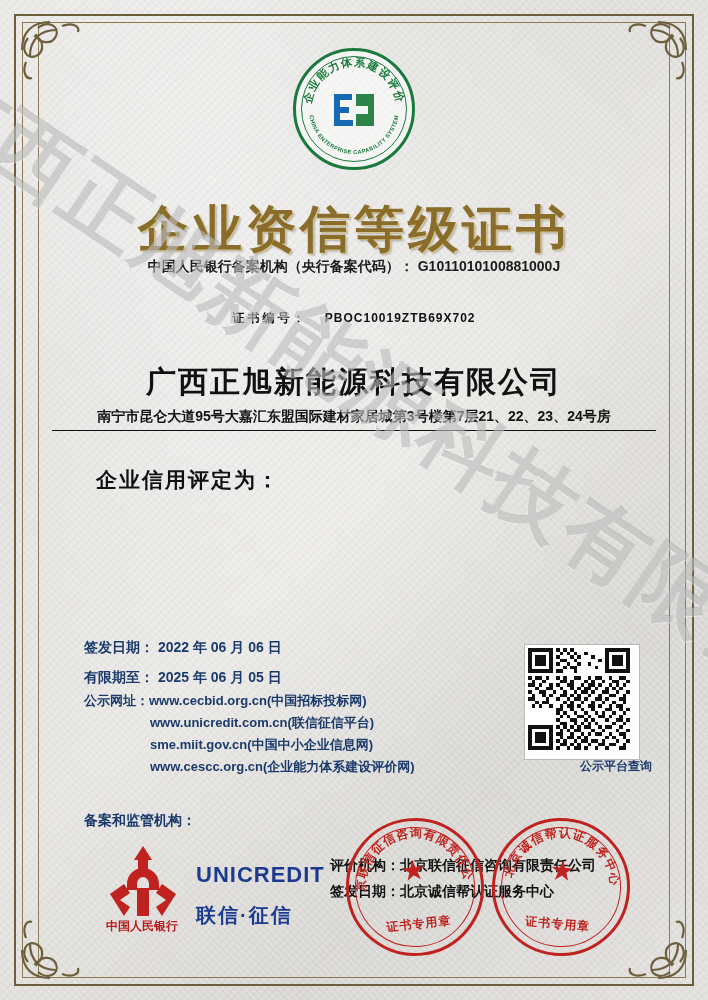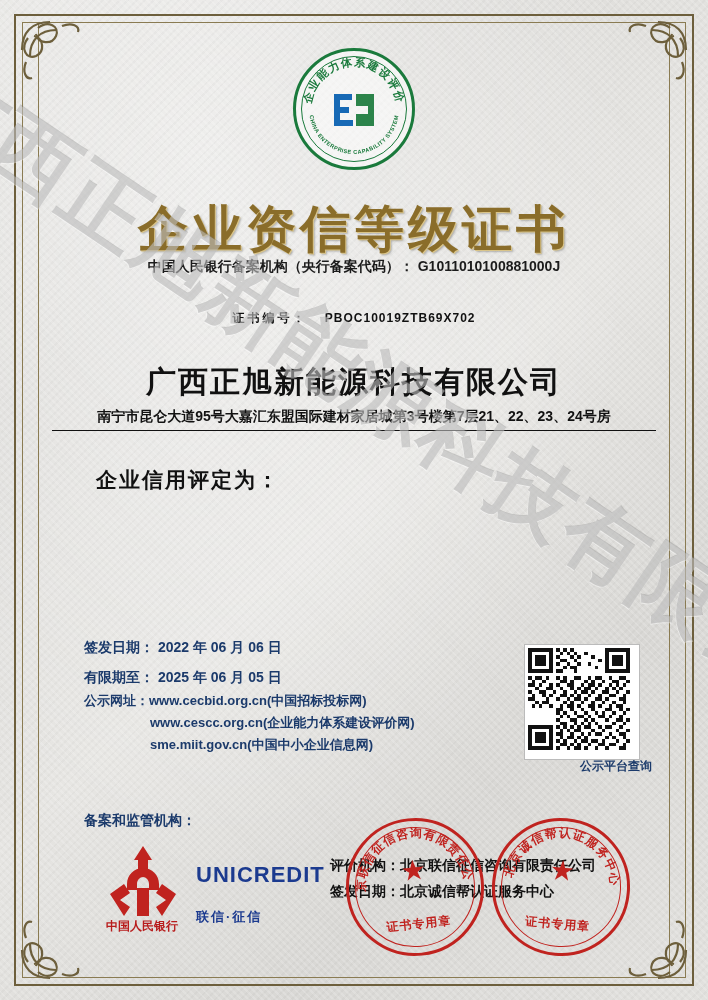--- a/index.html
+++ b/index.html
@@ -136,21 +136,21 @@
     font-size:12px;color:#1b3a6b;font-weight:bold;
   }
 
   .reg-label{
     position:absolute;left:84px;top:812px;font-size:14px;font-weight:bold;color:#1b3a6b;
   }
   .pboc{position:absolute;left:104px;top:842px;width:78px;height:80px;}
   .pboc-cap{position:absolute;left:82px;top:918px;width:120px;text-align:center;font-size:12px;color:#b81c1c;font-weight:bold;}
   .unicredit{position:absolute;left:196px;top:862px;}
   .unicredit .en{font-size:22px;font-weight:bold;color:#1b3a8f;letter-spacing:1px;}
-  .unicredit .cn{font-size:13px;font-weight:bold;color:#1b3a8f;letter-spacing:2px;margin-top:20px;}
+  .unicredit .cn{font-size:20px;font-weight:bold;color:#1b3a8f;letter-spacing:2px;margin-top:14px;}
 
   .orgs{
     position:absolute;left:330px;top:852px;width:330px;
     font-size:14px;font-weight:bold;color:#111;line-height:26px;
   }
 
   .seal{
     position:absolute;width:132px;height:132px;border-radius:50%;
     border:3px solid #c0231f;color:#c0231f;
   }
@@ -276,24 +276,27 @@
         <span class="k">有限期至：</span>
         <span class="v">2025 年 06 月 05 日</span>
       </div>
     </div>
 
     <div class="urls">
       <div>
         <span>公示网址：</span><span class="u">www.cecbid.org.cn</span><span>(中国招标投标网)</span>
       </div>
       <div style="padding-left:66px">
-        <span class="u">www.cescc.org.cn</span><span>(企业能力体系建设评价网)</span>
+        <span class="u">www.unicredit.com.cn</span><span>(联信征信平台)</span>
       </div>
       <div style="padding-left:66px">
         <span class="u">sme.miit.gov.cn</span><span>(中国中小企业信息网)</span>
+      </div>
+      <div style="padding-left:66px">
+        <span class="u">www.cescc.org.cn</span><span>(企业能力体系建设评价网)</span>
       </div>
     </div>
 
     <div class="qr">
       <svg viewBox="0 0 29 29" width="102" height="102" shape-rendering="crispEdges">
         <rect width="29" height="29" fill="#fff"></rect>
         <g fill="#111">
           <rect x="0" y="0" width="7" height="1"></rect>
             <rect x="0" y="6" width="7" height="1"></rect>
           <rect x="0" y="0" width="1" height="7"></rect>

